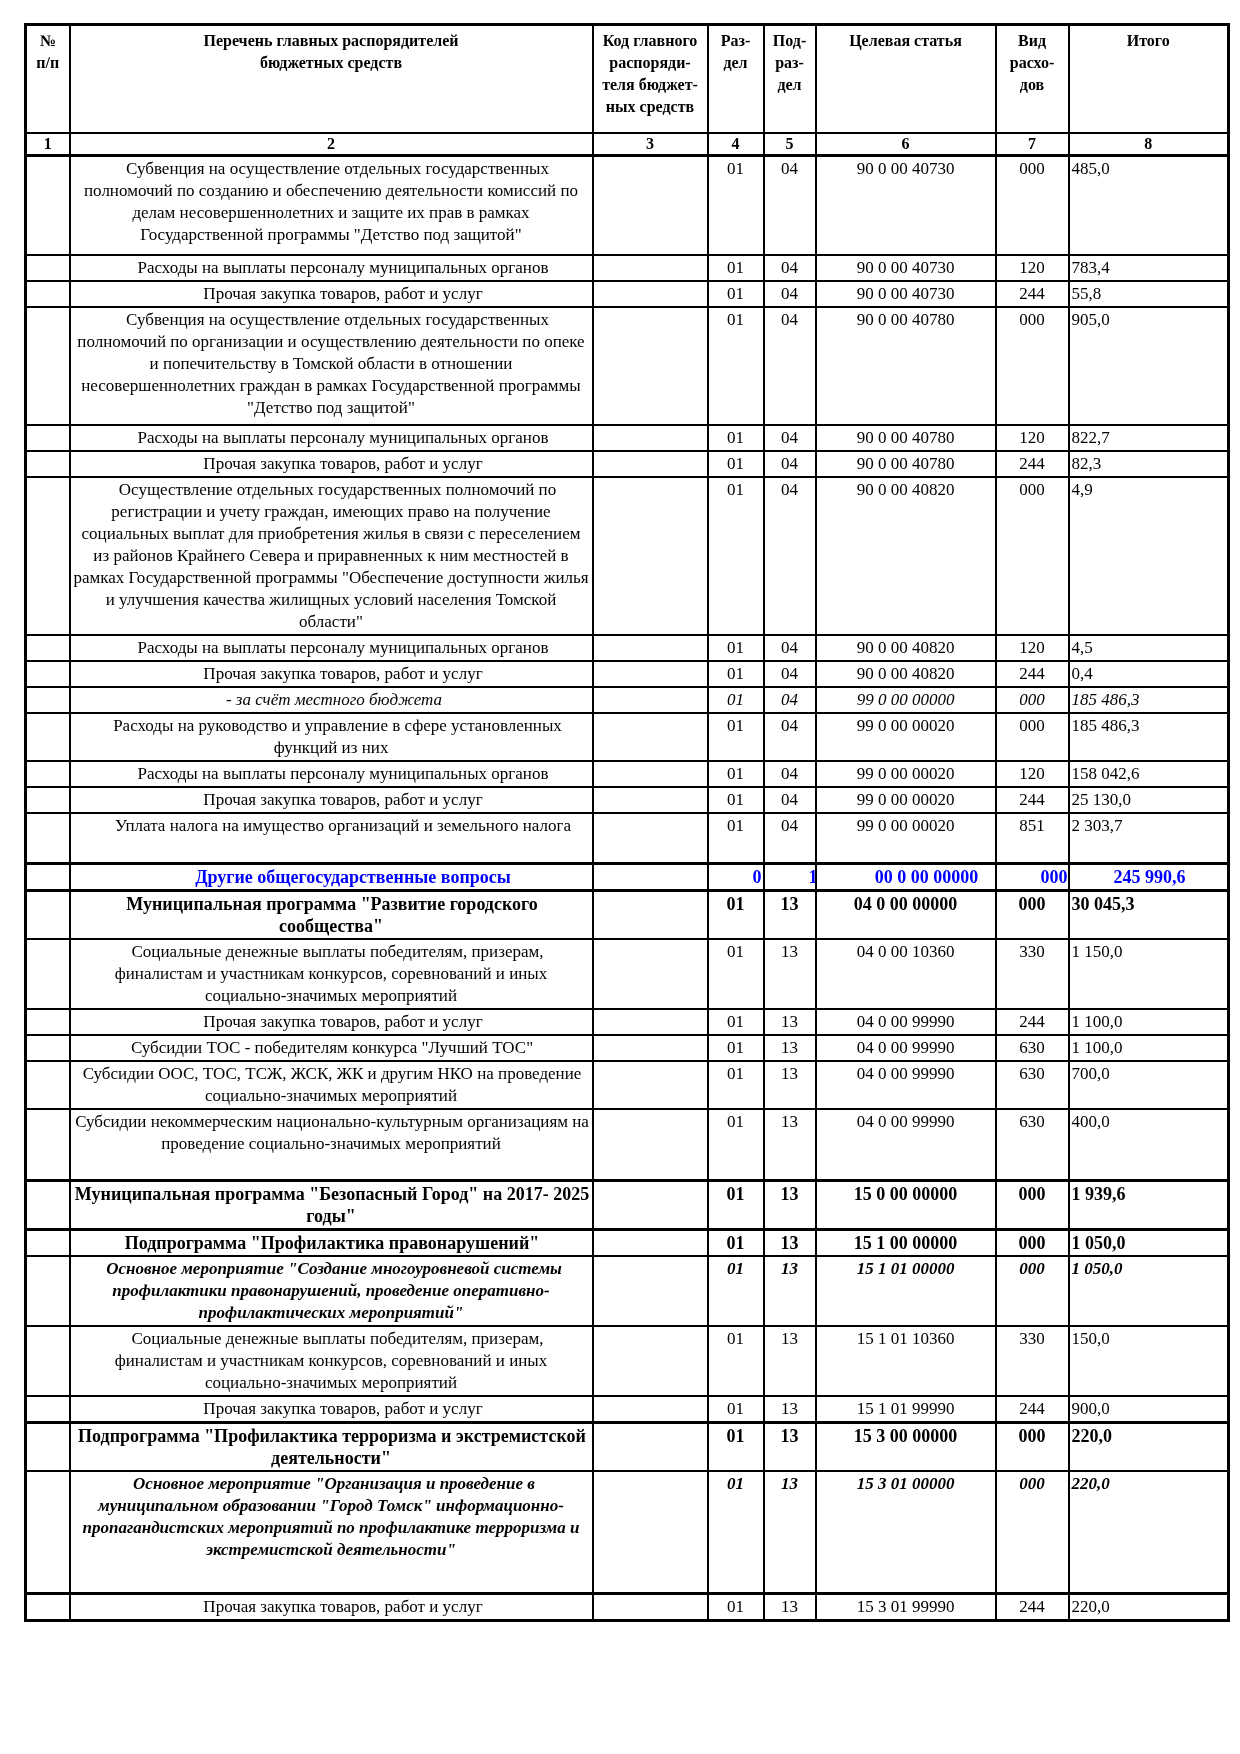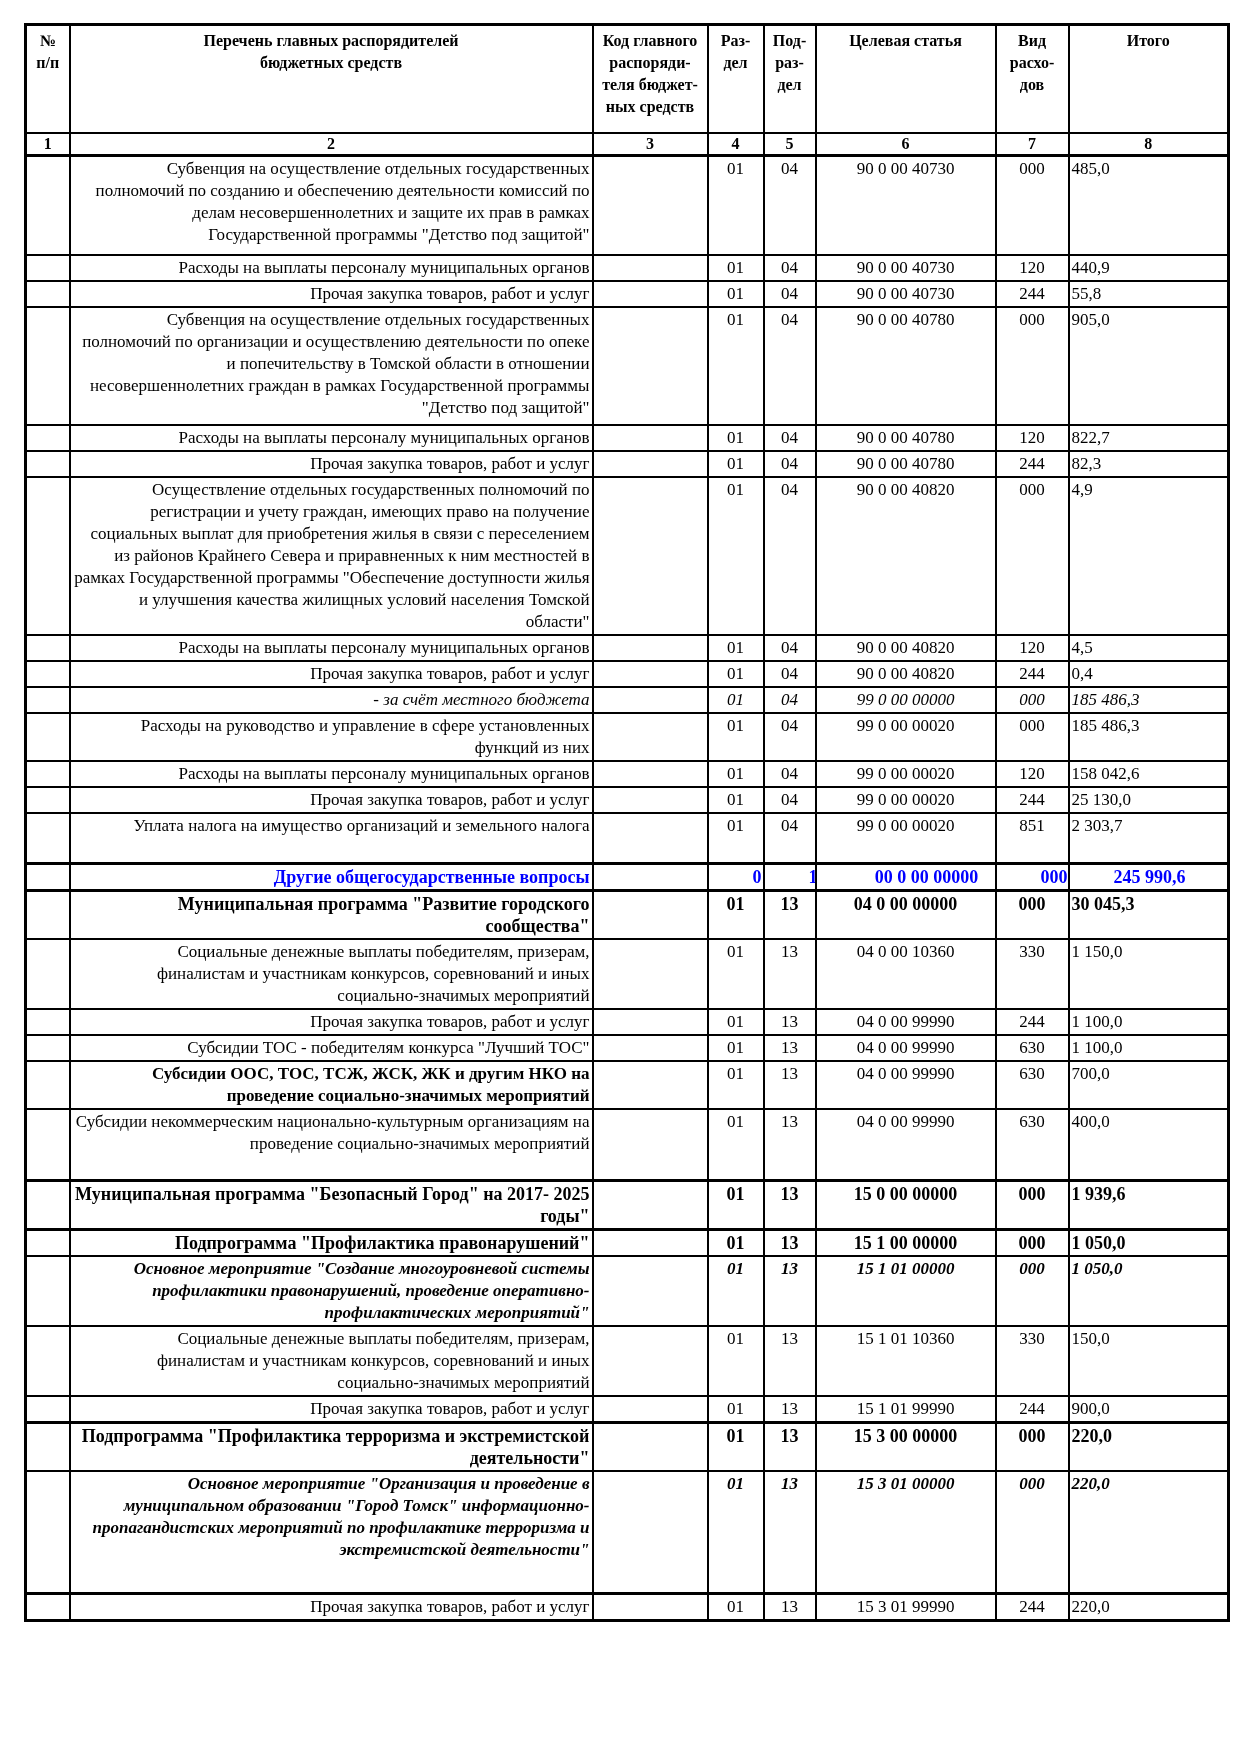--- a/index.html
+++ b/index.html
@@ -14,21 +14,21 @@
   }
   th,td{border:2px solid #000;vertical-align:top;overflow:hidden;}
   thead th{
     font-weight:bold;font-size:16px;line-height:22px;text-align:center;
     white-space:pre-line;padding:4px 2px 0 2px;
   }
   tr.hdr{height:108px;}
   tr.nums th{height:20px;padding:0;font-size:16px;line-height:20px;
     vertical-align:middle;border-bottom:3px solid #000;}
   tbody td{font-size:17px;line-height:22px;padding:1px 2px;}
-  .c-label{text-align:right;}
+  .c-label{text-align:center;}
   .c-rz,.c-pr,.c-vr,.c-csr{text-align:center;}
   .c-csr{white-space:nowrap;margin-top:41px;}
   .c-tot{padding-right:3px;}
   tr.thick td{border-top:3px solid #000;}
   tr.it td{font-style:italic;}
   tr.b td{font-weight:bold;font-size:18px;}
   tr.bi td{font-weight:bold;font-style:italic;}
   tr.bb td{font-weight:bold;font-size:18px;padding-left:44px;}
 </style>
 </head>
@@ -89,21 +89,21 @@
           <td class="c-tot">485,0</td>
         </tr>
         <tr class="">
           <td class="c-num"></td>
           <td class="c-label" style="text-indent: 24px;">Расходы на выплаты персоналу муниципальных органов</td>
           <td class="c-code"></td>
           <td class="c-rz">01</td>
           <td class="c-pr">04</td>
           <td class="c-csr">90 0 00 40730</td>
           <td class="c-vr">120</td>
-          <td class="c-tot">440,9</td>
+          <td class="c-tot">783,4</td>
         </tr>
         <tr class="">
           <td class="c-num"></td>
           <td class="c-label" style="text-indent: 24px;">Прочая закупка товаров, работ и услуг</td>
           <td class="c-code"></td>
           <td class="c-rz">01</td>
           <td class="c-pr">04</td>
           <td class="c-csr">90 0 00 40730</td>
           <td class="c-vr">244</td>
           <td class="c-tot">55,8</td>
@@ -263,21 +263,21 @@
           <td class="c-label" style="text-indent: 2px;">Субсидии ТОС - победителям конкурса "Лучший ТОС"</td>
           <td class="c-code"></td>
           <td class="c-rz">01</td>
           <td class="c-pr">13</td>
           <td class="c-csr">04 0 00 99990</td>
           <td class="c-vr">630</td>
           <td class="c-tot">1 100,0</td>
         </tr>
         <tr class="">
           <td class="c-num"></td>
-          <td class="c-label" style="text-indent: 2px; font-weight: bold;">Субсидии ООС, ТОС, ТСЖ, ЖСК, ЖК и другим НКО на проведение социально-значимых мероприятий</td>
+          <td class="c-label" style="text-indent: 2px;">Субсидии ООС, ТОС, ТСЖ, ЖСК, ЖК и другим НКО на проведение социально-значимых мероприятий</td>
           <td class="c-code"></td>
           <td class="c-rz">01</td>
           <td class="c-pr">13</td>
           <td class="c-csr">04 0 00 99990</td>
           <td class="c-vr">630</td>
           <td class="c-tot">700,0</td>
         </tr>
         <tr class="" style="height: 72px;">
           <td class="c-num"></td>
           <td class="c-label" style="text-indent: 2px;">Субсидии некоммерческим национально-культурным организациям на проведение социально-значимых мероприятий</td>

